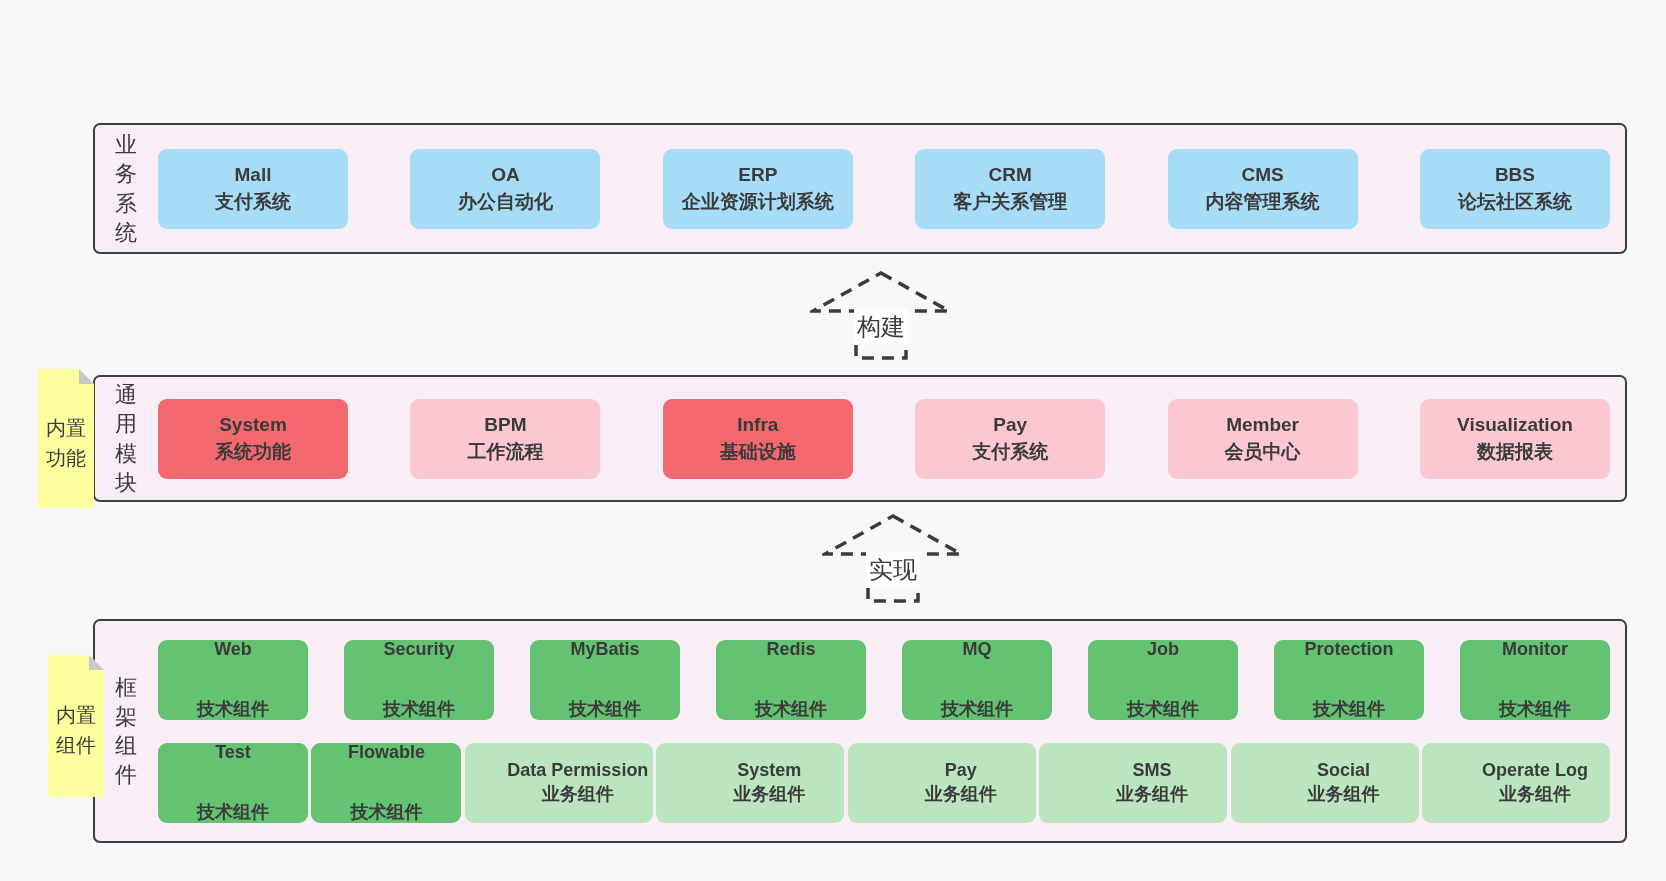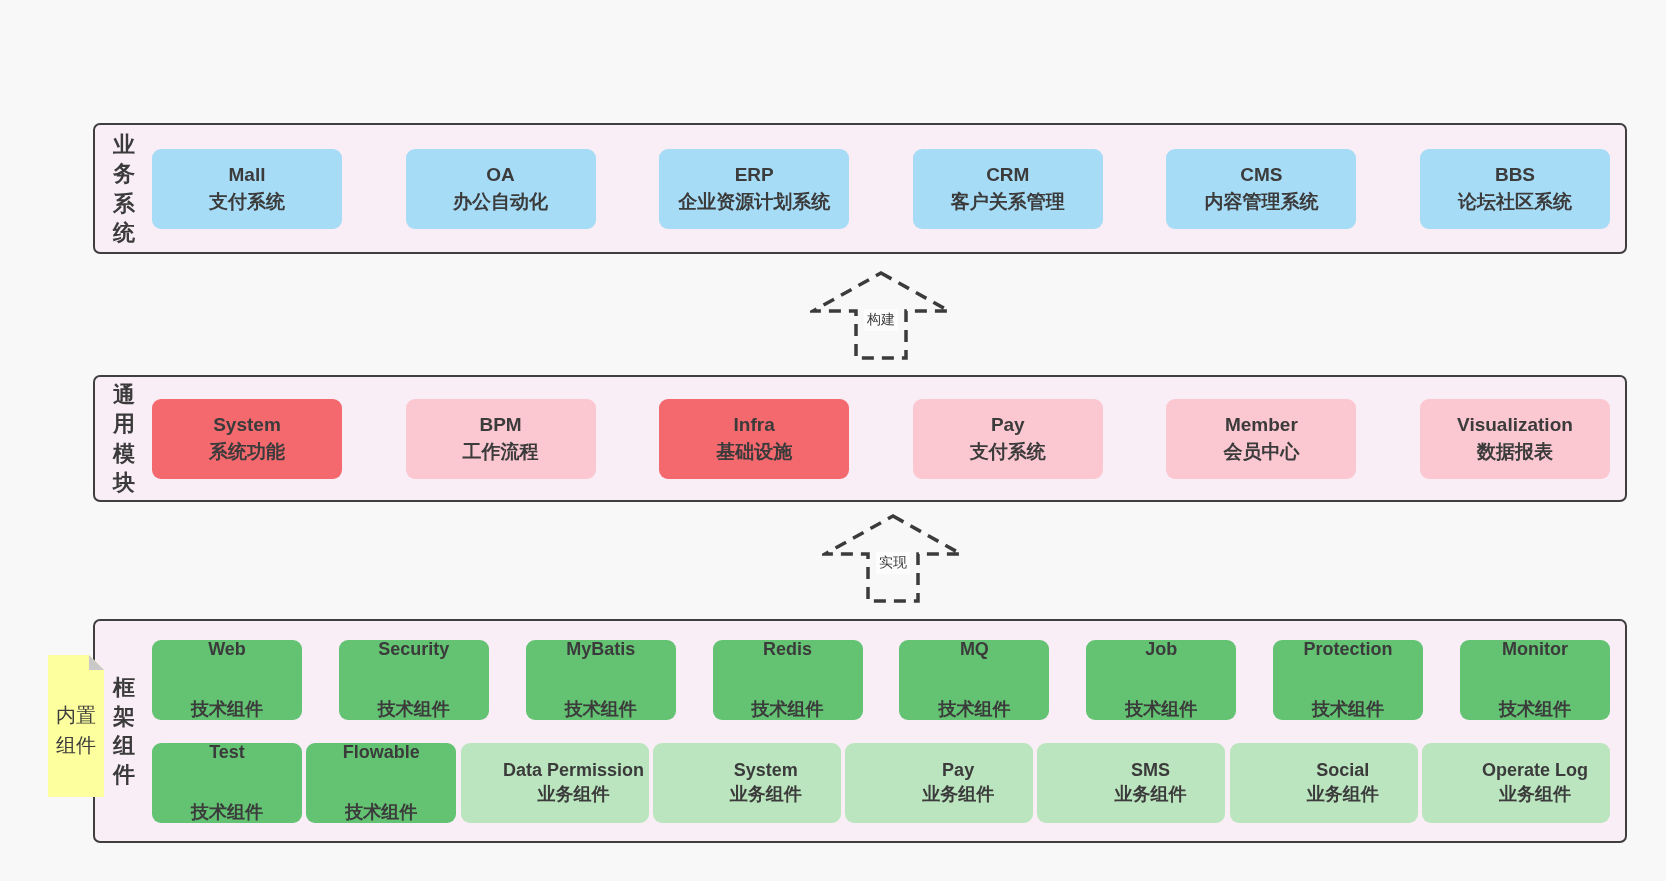--- a/index.html
+++ b/index.html
@@ -24,28 +24,27 @@
     box-sizing: border-box;
     display: flex;
     align-items: stretch;
   }
   #layer-business   { top: 123px; height: 131px; }
   #layer-modules    { top: 375px; height: 127px; }
   #layer-components { top: 619px; height: 224px; }
 
   .vlabel {
     width: 26px;
-    margin-left: 14px;
+    margin-left: 20px;
     align-self: center;
     font-size: 22px;
     line-height: 1.32;
     color: var(--text, #3b3b3b);
     word-break: break-all;
-    text-align: right;
-    font-weight: bold;
+    text-align: left;
   }
 
   .rows {
     flex: 1;
     display: flex;
     flex-direction: column;
     justify-content: center;
     gap: 23px;
     margin: 0 15px 0 17px;
     font-weight: bold;
@@ -109,21 +108,21 @@
     stroke: var(--text, #3b3b3b);
     stroke-width: 3.5;
     stroke-dasharray: 12 8;
   }
   .arrow-label {
     position: absolute;
     left: 50%; top: 39px;
     transform: translateX(-50%);
     background: #fdfdfd;
     padding: 2px 3px;
-    font-size: 14px;
+    font-size: 24px;
     color: var(--text, #3b3b3b);
     white-space: nowrap;
   }
 </style>
 </head>
 <body>
 
 <div class="page">
 
   <section class="layer" id="layer-business">
@@ -189,20 +188,25 @@
             <div class="box-title">Member</div>
             <div class="box-sub">会员中心</div>
           </div>
           <div class="box pink">
             <div class="box-title">Visualization</div>
             <div class="box-sub">数据报表</div>
           </div>
         </div>
     </div>
   </section>
+  <div class="note" id="note-modules">
+    <div class="note-bg"></div>
+    <div class="note-fold"></div>
+    <div class="note-text">内置功能</div>
+  </div>
 
   <div class="arrow" id="arrow-implement">
     <svg viewBox="0 0 142 92">
       <polygon points="71,3 139,41 96,41 96,88 46,88 46,41 3,41"></polygon>
     </svg>
     <div class="arrow-label">实现</div>
   </div>
 
   <section class="layer" id="layer-components">
     <div class="vlabel">框架组件</div>

